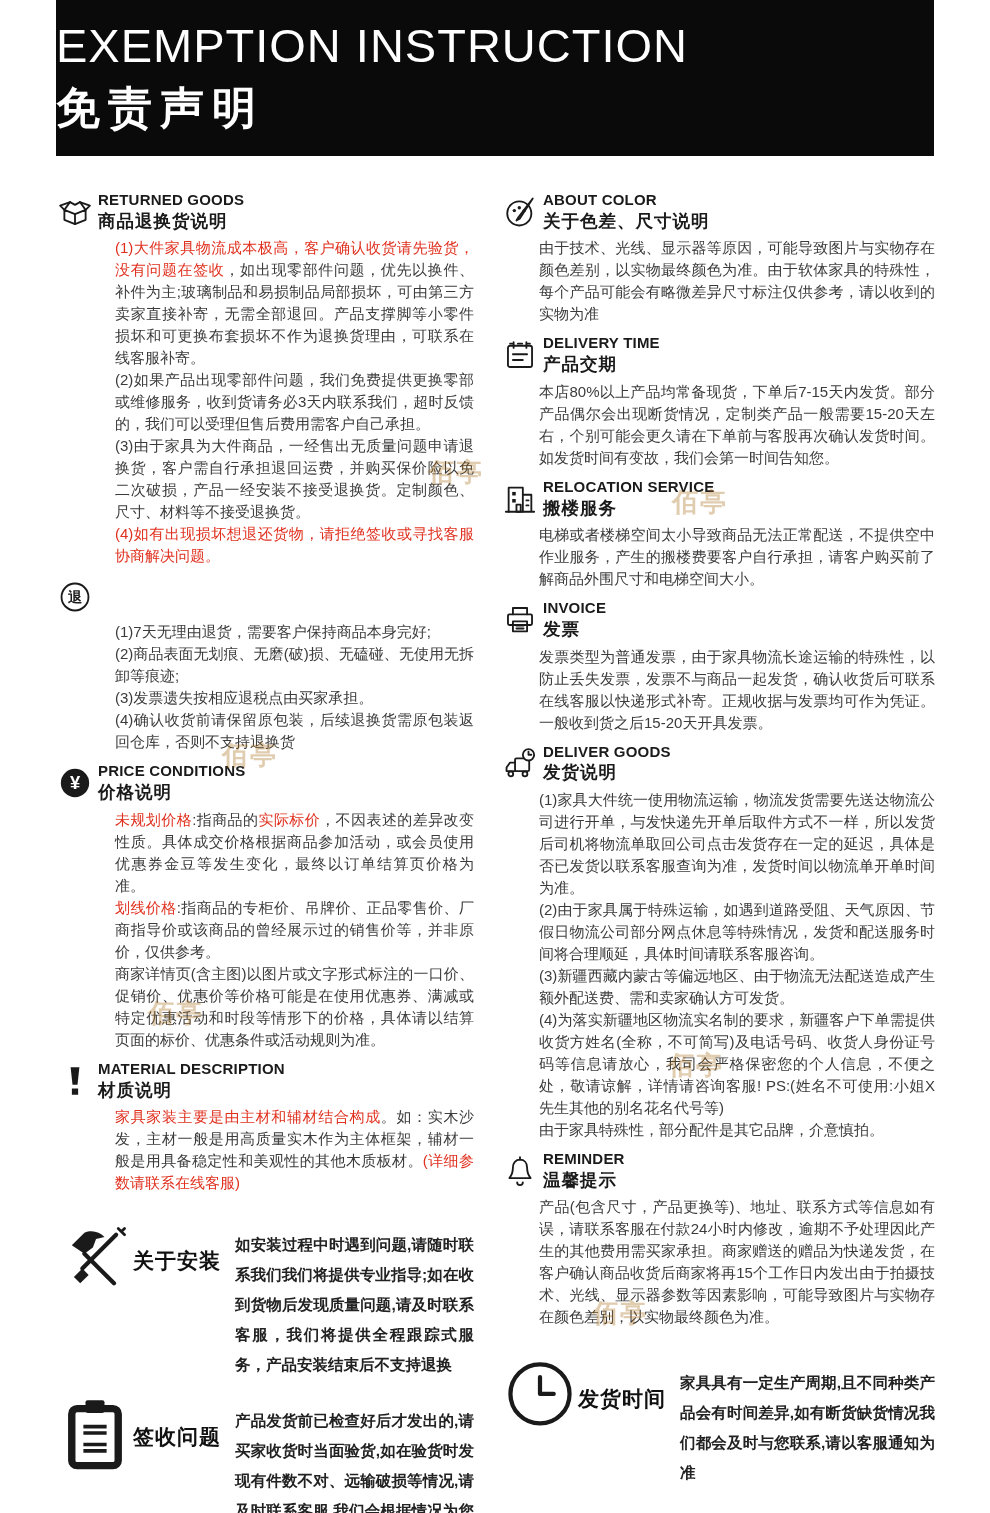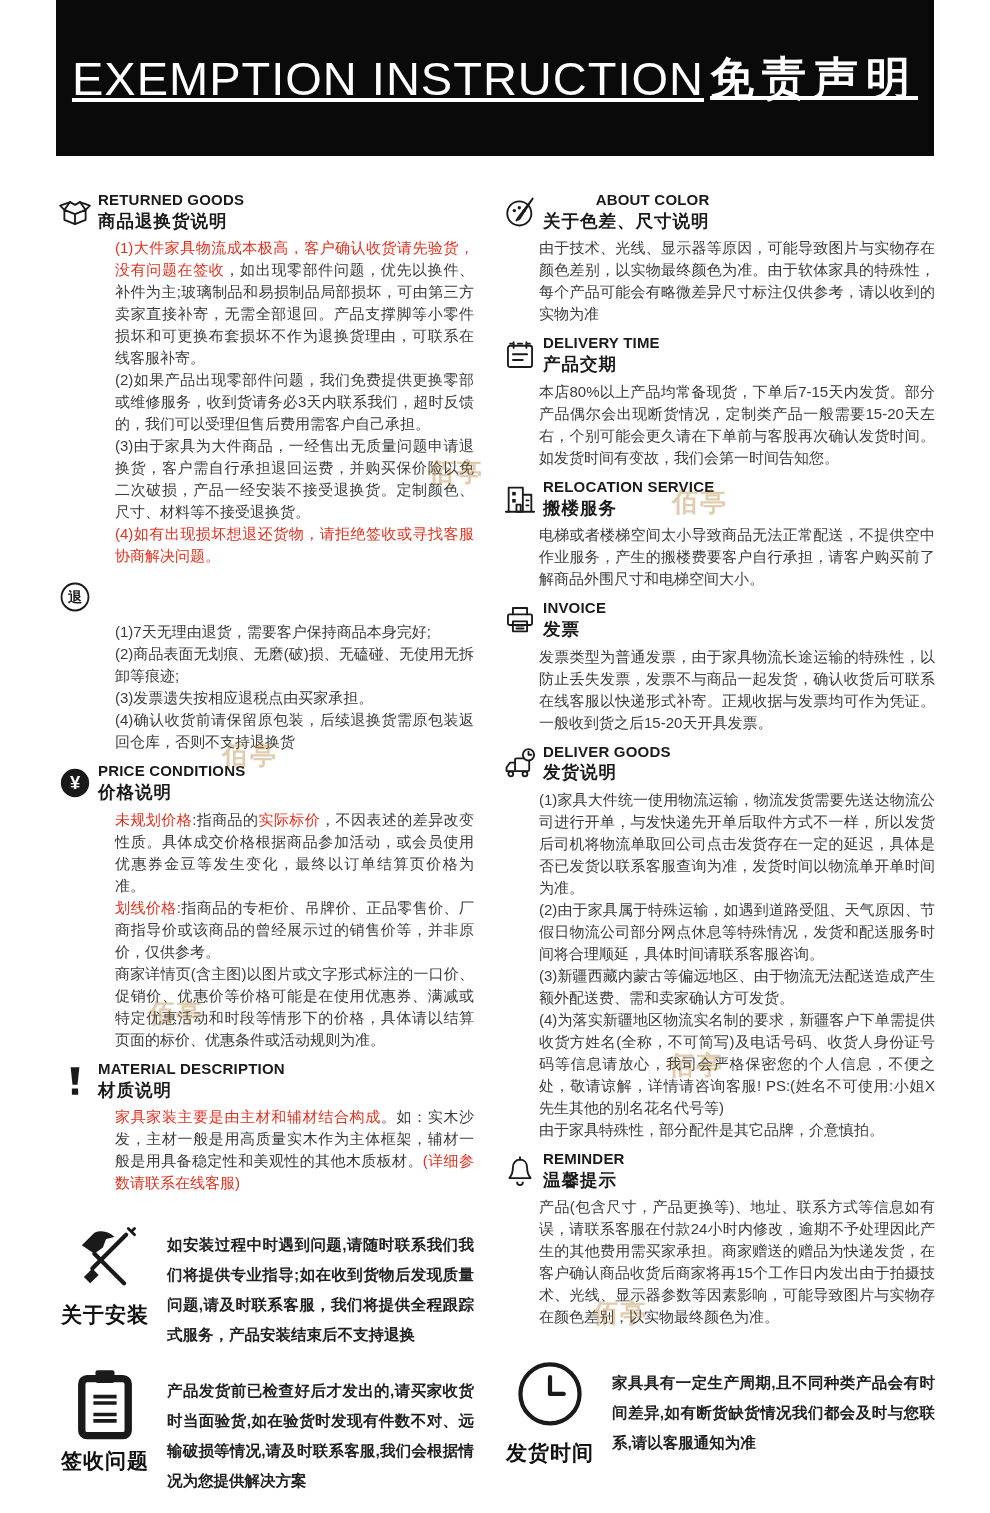--- a/index.html
+++ b/index.html
@@ -8,44 +8,44 @@
     --body:#3b3b3b;
   }
   *{box-sizing:border-box;margin:0;padding:0;}
   html,body{background:#ffffff;}
   body{
     width:990px;height:1513px;overflow:hidden;position:relative;
     font-family:"Liberation Sans","DejaVu Sans",sans-serif;color:var(--body);
   }
   .banner{
     margin:0 56px;height:156px;background:#0a0a0a;color:#fff;
-    display:flex;flex-direction:row;align-items:center;justify-content:center;gap:6px;text-decoration:underline;
+    display:flex;flex-direction:column;justify-content:center;gap:6px;
   }
   .banner .en{font-size:47px;letter-spacing:1px;font-weight:400;}
   .banner .zh{font-size:44px;font-weight:700;letter-spacing:8px;}
   .content{
     display:flex;gap:28px;padding:36px 55px 0 57px;align-items:flex-start;
   }
   .col{display:flex;flex-direction:column;}
   .col-left{width:418px;}
   .col-right{width:434px;}
   .sec{margin-bottom:10px;}
   .sec-head{display:flex;align-items:flex-start;gap:5px;margin-bottom:6px;}
   .sec-head .icon-box{flex:0 0 auto;width:36px;height:36px;display:flex;align-items:center;justify-content:center;margin-top:2px;}
   .sec-head .titles{line-height:1.12;}
-  .t-en{font-size:15px;font-weight:700;color:var(--ink);letter-spacing:.2px;text-align:right;}
+  .t-en{font-size:15px;font-weight:700;color:var(--ink);letter-spacing:.2px;}
   .t-zh{font-size:17.5px;font-weight:700;color:var(--ink);margin-top:3px;letter-spacing:1px;}
   .sec-body{font-size:15px;line-height:22px;color:var(--body);}
   .col-left .sec-body{padding-left:58px;}
   .col-right .sec-body{padding-left:37px;}
   .sec-body p{margin:0;text-align:justify;}
   .red{color:var(--red);}
   
   .bigsec{display:flex;gap:14px;align-items:flex-start;}
-  .bigsec .icon-col{flex:0 0 96px;display:flex;flex-direction:column;align-items:center;}
+  .bigsec .icon-col{flex:0 0 96px;display:flex;flex-direction:row;align-items:center;}
   .bigsec .icon-col .big-icon{width:76px;height:76px;}
   .bigsec .icon-label{font-size:21px;font-weight:700;color:#111;margin-top:5px;white-space:nowrap;letter-spacing:1px;}
   .bigsec .big-text{font-size:15.5px;font-weight:700;line-height:30px;color:#222;text-align:justify;padding-top:10px;}
   .mt16{margin-top:16px;}
   .mt20{margin-top:20px;}
   .watermark{
     position:absolute;font-size:26px;font-weight:700;color:#a16207;opacity:.32;
     letter-spacing:2px;pointer-events:none;
   }
   svg{display:block;}

